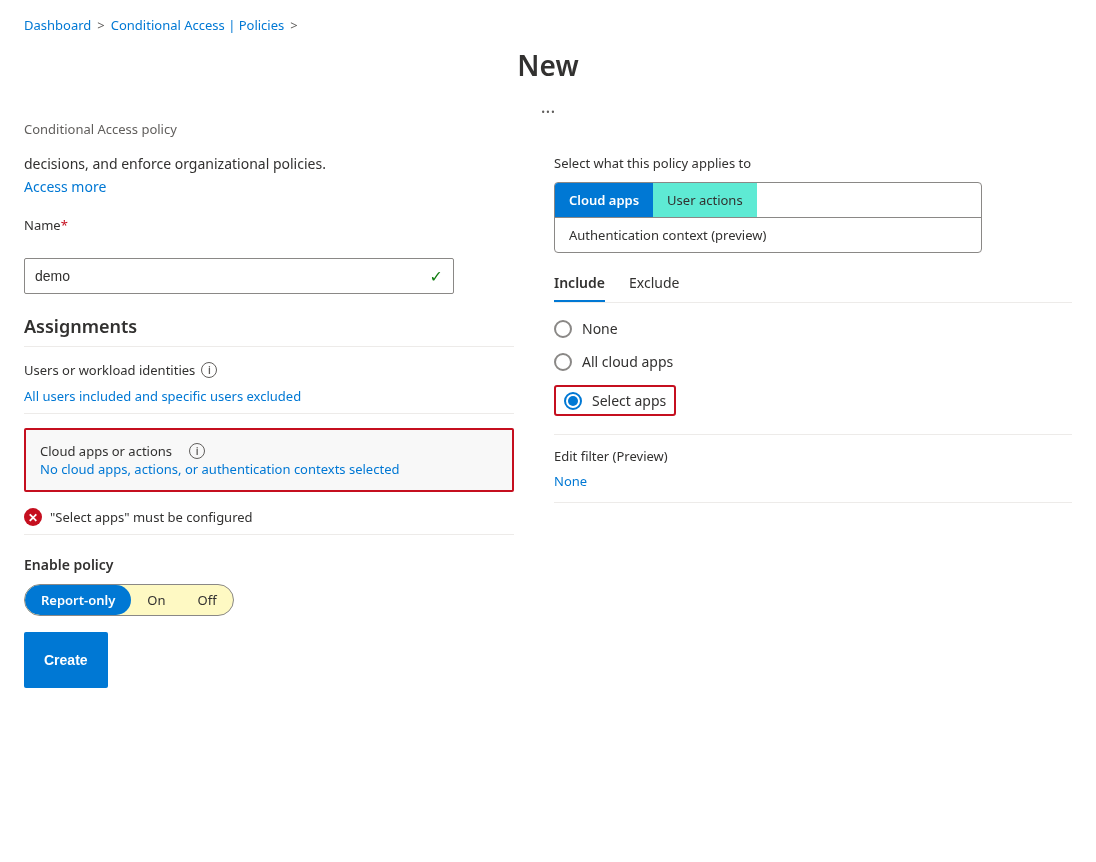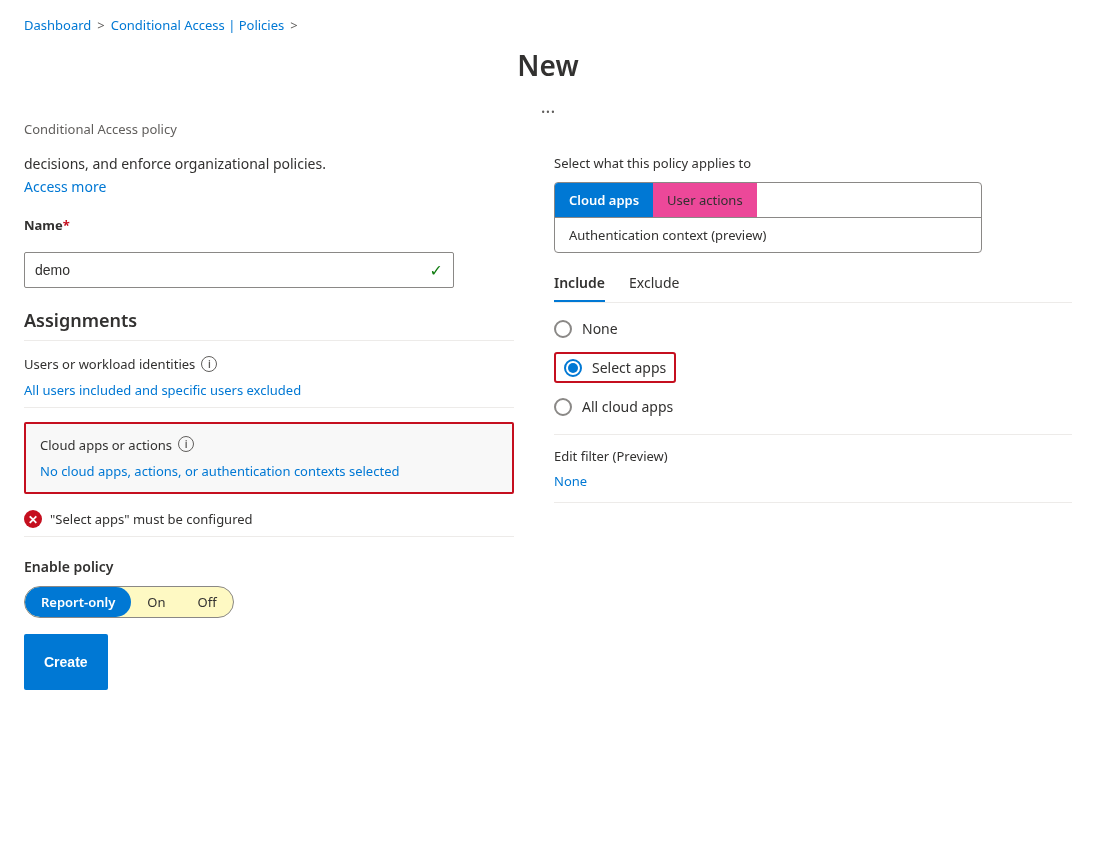--- a/index.html
+++ b/index.html
@@ -66,23 +66,23 @@
       flex: 0 0 490px;
     }
 
     .right-panel {
       flex: 1;
       min-width: 400px;
     }
 
     .field-label {
       font-size: 13px;
-      font-weight: 700;
-      color: #323130;
-      margin-bottom: 18px;
+      font-weight: 400;
+      color: #323130;
+      margin-bottom: 24px;
     }
     .required-star {
       color: #c50f1f;
     }
 
     .text-input {
       width: 100%;
       max-width: 430px;
       border: 1px solid #8a8886;
       border-radius: 2px;
@@ -152,22 +152,22 @@
       border: 2px solid #c50f1f;
       border-radius: 2px;
       padding: 12px 14px;
       background: #f8f8f8;
       margin-bottom: 8px;
     }
     .cloud-apps-header {
       font-size: 13px;
       color: #323130;
       display: flex;
-      gap: 6px;
-      margin-bottom: 8px;
+      align-items: center;
+      gap: 17px;
     }
     .cloud-apps-message {
       color: #0078d4;
       font-size: 13px;
       line-height: 1.4;
     }
 
     .error-row {
       display: flex;
       align-items: center;
@@ -251,21 +251,21 @@
       width: 428px;
       margin-bottom: 20px;
     }
     .applies-row-top {
       display: flex;
     }
     .applies-cell {
       padding: 8px 14px;
       font-size: 13px;
       cursor: pointer;
-      background: #ec4899;
+      background: #5eead4;
       color: #323130;
     }
     .applies-cell.active {
       background: #0078d4;
       color: white;
       font-weight: 600;
     }
     .applies-row-bottom {
       border-top: 1px solid #8a8886;
       padding: 8px 14px;
@@ -442,35 +442,35 @@
       <div class="tab active">Include</div>
       <div class="tab">Exclude</div>
     </div>
 
     
     <div class="radio-group">
 
       <div class="radio-item">
         <div class="radio-circle"></div>
         <span>None</span>
+      </div>
+
+      <div class="radio-item">
+        <div class="radio-circle"></div>
+        <span>All cloud apps</span>
       </div>
 
       <div class="radio-item">
         <div class="select-apps-highlight">
           <div class="radio-circle checked">
             <div class="radio-dot"></div>
           </div>
           <span>Select apps</span>
         </div>
       </div>
-
-      <div class="radio-item">
-        <div class="radio-circle"></div>
-        <span>All cloud apps</span>
-      </div>
     </div>
 
     <hr class="divider">
 
     
     <div class="edit-filter-label">Edit filter (Preview)</div>
     <a href="#" class="edit-filter-link">None</a>
     <hr class="divider">
   </div>
 </div>

